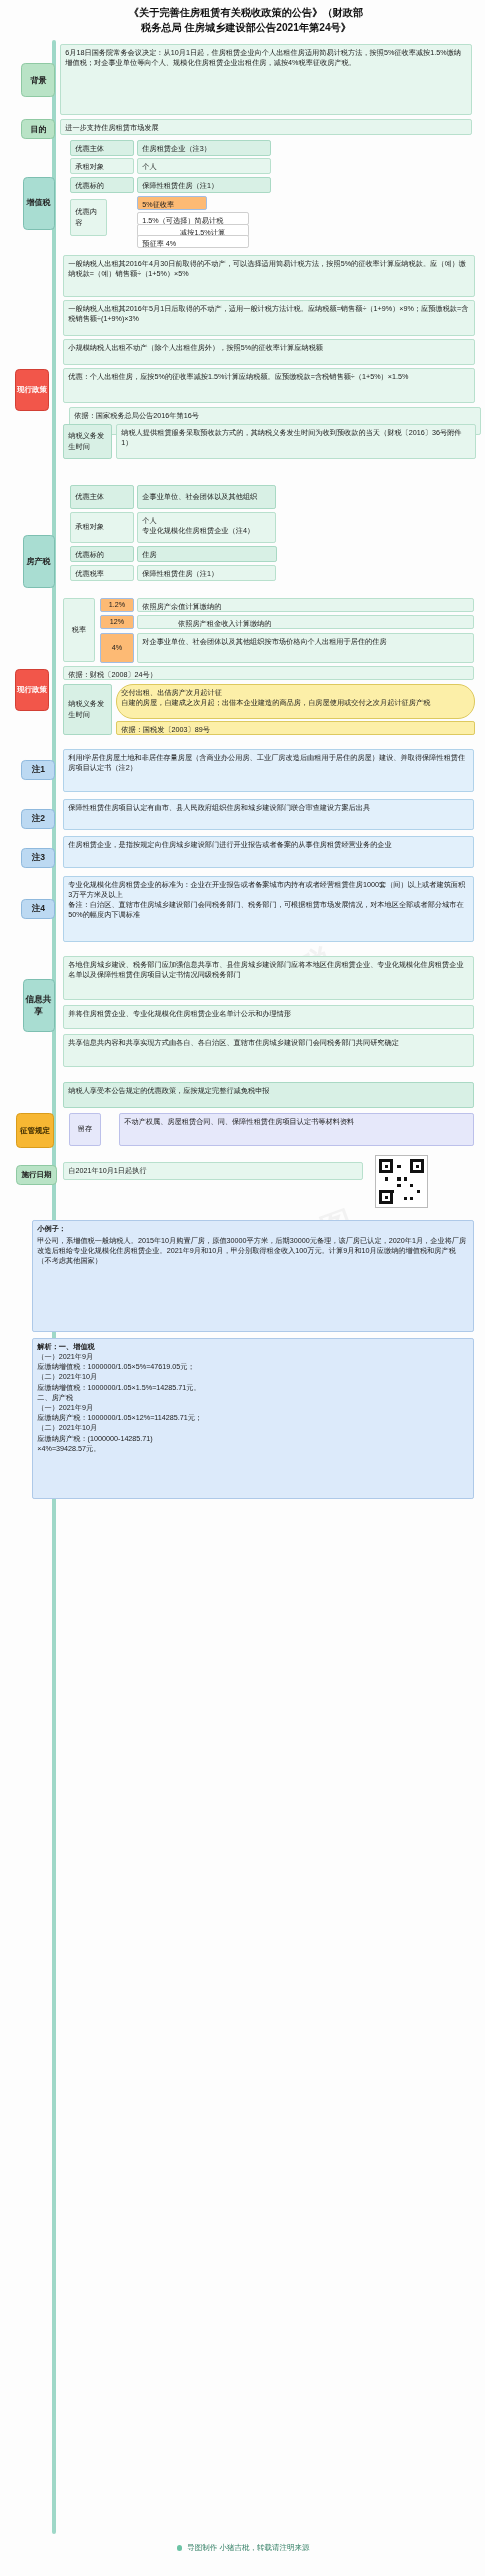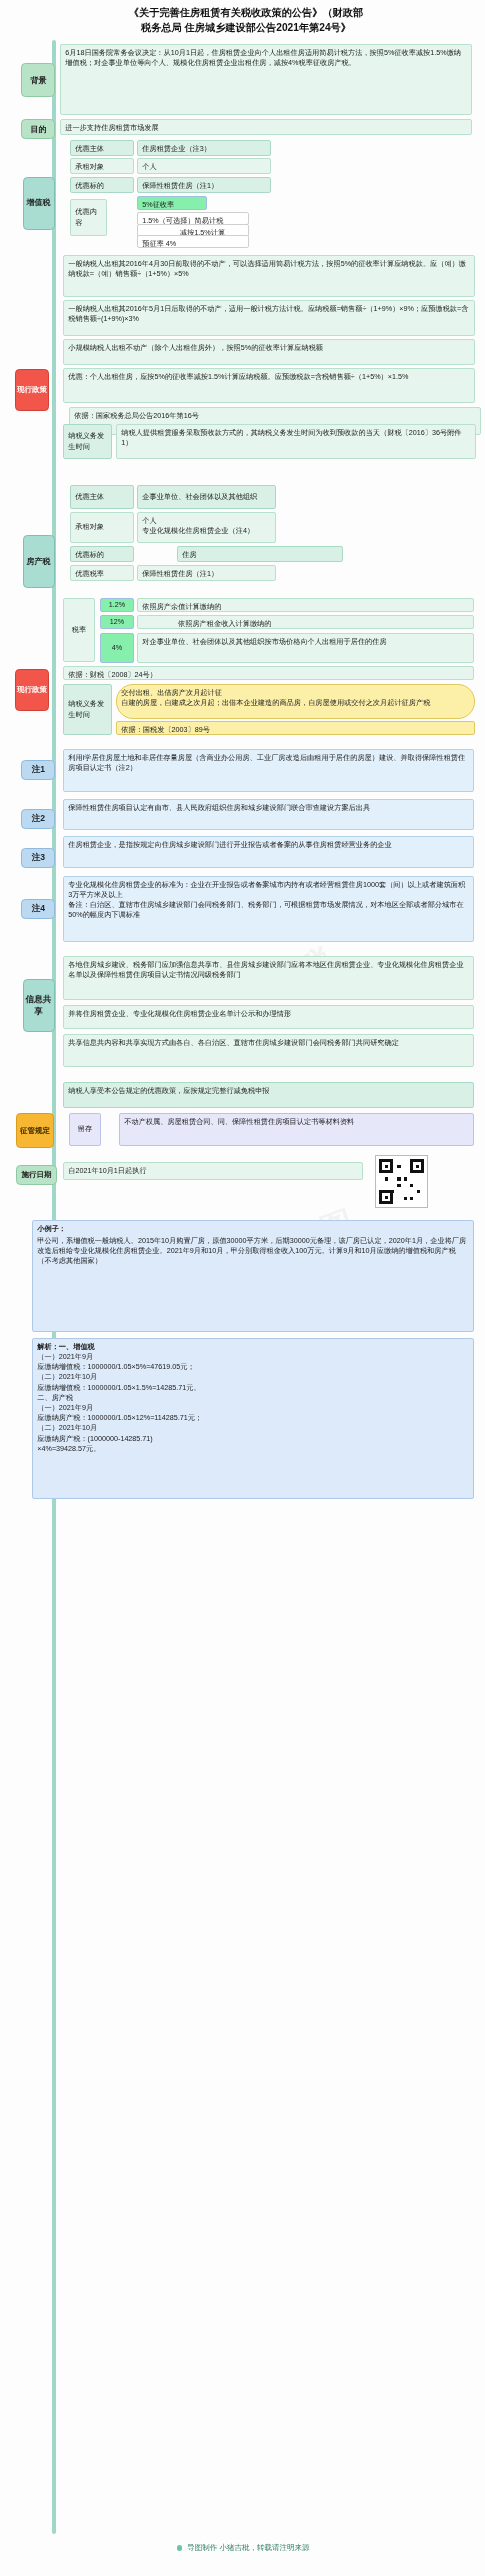--- a/index.html
+++ b/index.html
@@ -25,21 +25,21 @@
   .chip.blue{background:#bcd9f2;border:0.5px solid #8fb9dd;}
 
   
   .box{position:absolute;box-sizing:border-box;border-radius:2.1px;
       font-size:7.2px;line-height:10.2px;padding:2.7px 4.3px;}
   .b-mint{background:#e6f6ee;border:0.5px solid #b8e0cd;}
   .b-mint2{background:#d8f0e5;border:0.5px solid #a9d9c4;}
   .b-white{background:#ffffff;border:0.5px solid #cfcfcf;}
   .b-yellow2{background:#fcefa8;border:0.5px solid #ddc95f;}
   .b-blue{background:#dceafa;border:0.5px solid #aec9e8;}
-  .b-blue2{background:#86efac;border:0.5px solid #a0bde3;}
+  .b-blue2{background:#fdba74;border:0.5px solid #a0bde3;}
   .b-lav{background:#e6e8fa;border:0.5px solid #bcc0ea;}
   .b-gblue{background:#e2f0fb;border:0.5px solid #b0d2ea;}
   .bold{font-weight:bold;}
 
   
   .footer{position:absolute;left:0;top:2543px;width:486px;text-align:center;
       font-size:7.5px;color:#2f7d62;}
   .footer .dot{display:inline-block;width:5.4px;height:5.4px;border-radius:50%;
       background:#6cc3a5;margin:0 5.4px 0 0;vertical-align:middle;}
 
@@ -109,21 +109,21 @@
   <div class="chip teal" style="left:22.5px;top:535px;width:30px;height:51px;font-size:8px;border-radius:4.3px;">房产税</div>
 
   <div class="box b-mint2" style="left:70px;top:485px;width:64px;height:23.5px;display:flex;align-items:center;">优惠主体</div>
   <div class="box b-mint2" style="left:137px;top:485px;width:139px;height:23.5px;display:flex;align-items:center;">企事业单位、社会团体以及其他组织</div>
 
   <div class="box b-mint" style="left:70px;top:512px;width:64px;height:31px;display:flex;align-items:center;">承租对象</div>
   <div class="box b-mint" style="left:137px;top:512px;width:139px;height:31px;white-space:pre-line;">个人
 专业化规模化住房租赁企业（注4）</div>
 
   <div class="box b-mint2" style="left:70px;top:546px;width:64px;height:16px;">优惠标的</div>
-  <div class="box b-mint2" style="left:137px;top:546px;width:166px;height:16px;margin-left:40px;">住房</div>
+  <div class="box b-mint2" style="left:137px;top:546px;width:140px;height:16px;">住房</div>
 
   <div class="box b-mint" style="left:70px;top:565px;width:64px;height:16px;">优惠税率</div>
   <div class="box b-mint" style="left:137px;top:565px;width:139px;height:16px;">保障性租赁住房（注1）</div>
 
   <div class="chip red" style="left:15px;top:669px;width:32px;height:40px;font-size:7.5px;border-radius:4.3px;">现行政策</div>
 
   <div class="box b-mint" style="left:63px;top:598px;width:32px;height:64px;display:flex;align-items:center;justify-content:center;">税率</div>
 
   <div class="box b-blue2" style="left:100px;top:598px;width:34px;height:14px;display:flex;align-items:center;justify-content:center;">1.2%</div>
   <div class="box b-mint" style="left:137px;top:598px;width:337px;height:14px;">依照房产余值计算缴纳的</div>

